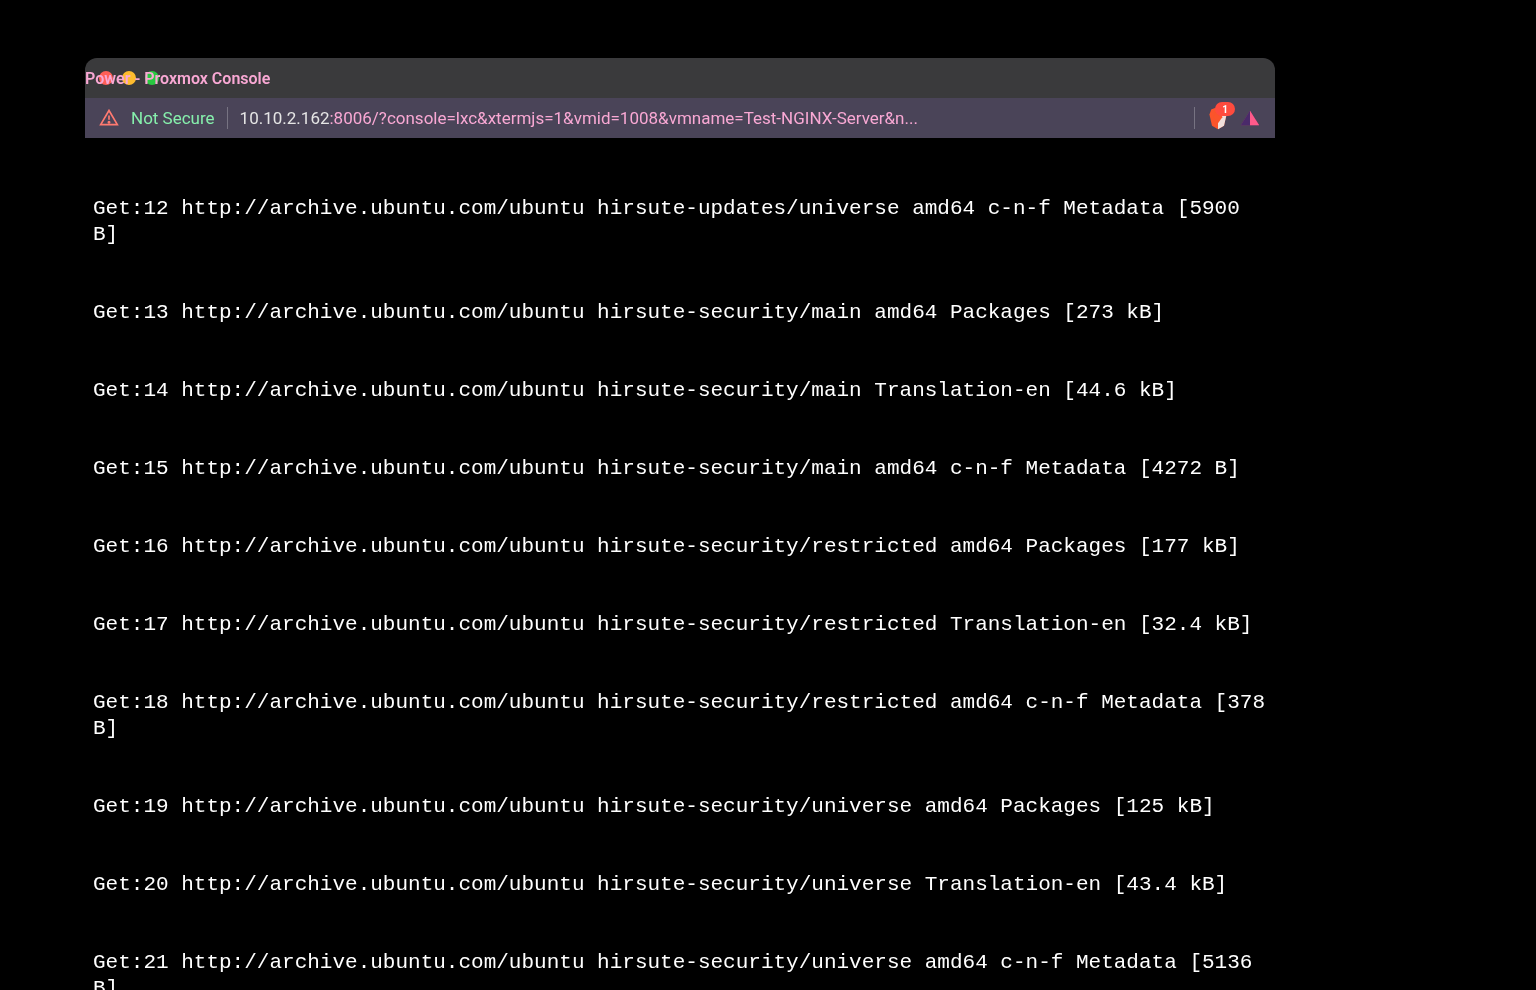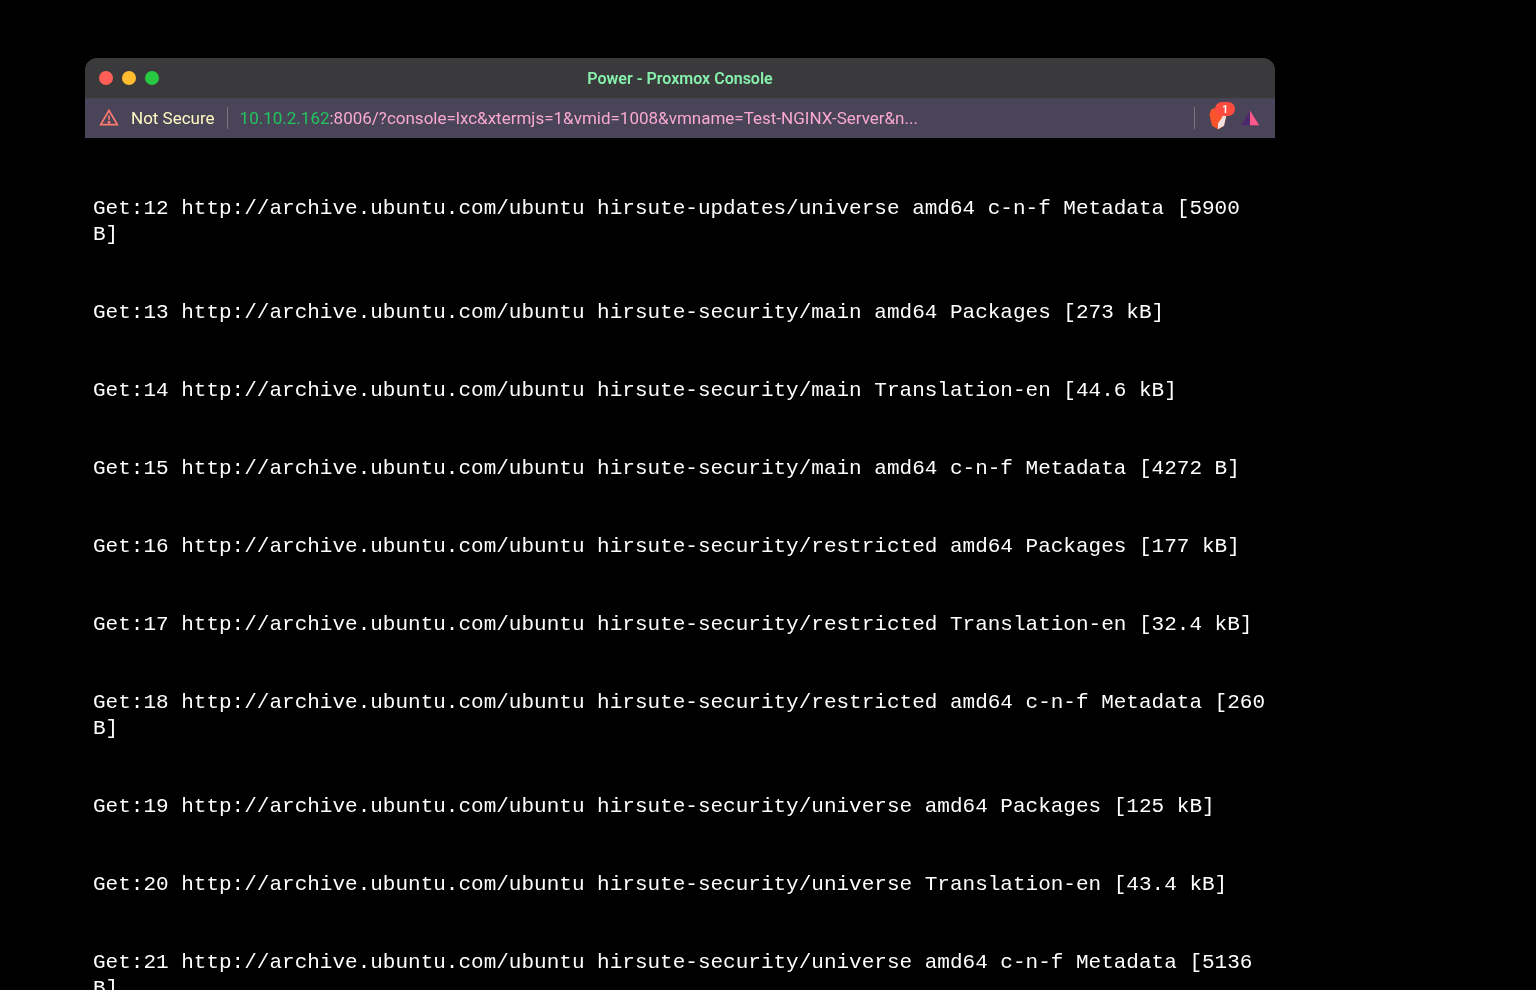--- a/index.html
+++ b/index.html
@@ -38,22 +38,21 @@
     width: 14px;
     height: 14px;
     border-radius: 50%;
   }
   .tl-close { background: #ff5f57; }
   .tl-min   { background: #febc2e; }
   .tl-max   { background: #28c840; }
   .title {
     position: absolute;
     left: 0; right: 0;
-    text-align: center;
-    color: #86efac;
+    color: #f9a8d4;
     font-size: 16px;
     font-weight: 600;
     pointer-events: none;
   }
   .addrbar {
     height: 40px;
     background: #4a4458;
     display: flex;
     align-items: center;
     padding: 0 14px;
@@ -63,36 +62,36 @@
   }
   .warn-icon {
     display: inline-flex;
     align-items: center;
     justify-content: center;
     width: 20px;
     height: 20px;
     color: #ff7a70;
   }
   .not-secure {
-    color: #fef9c3;
+    color: #86efac;
     font-weight: 400;
   }
   .divider {
     width: 1px;
     height: 22px;
     background: rgba(255,255,255,0.25);
   }
   .url {
     flex: 1;
     white-space: nowrap;
     overflow: hidden;
     text-overflow: ellipsis;
     color: #e6e6ea;
   }
-  .url .host { color: #22c55e; }
+  .url .host { color: #e5e5e5; }
   .url .rest { color: #f9a8d4; }
   .ext-icons {
     display: flex;
     align-items: center;
     gap: 10px;
   }
   .brave-icon {
     width: 22px;
     height: 24px;
     position: relative;
@@ -179,21 +178,21 @@
     </div>
   </div>
 
   <div class="terminal">
     <span class="term-line">Get:12 http://archive.ubuntu.com/ubuntu hirsute-updates/universe amd64 c-n-f Metadata [5900 B]</span>
     <span class="term-line">Get:13 http://archive.ubuntu.com/ubuntu hirsute-security/main amd64 Packages [273 kB]</span>
     <span class="term-line">Get:14 http://archive.ubuntu.com/ubuntu hirsute-security/main Translation-en [44.6 kB]</span>
     <span class="term-line">Get:15 http://archive.ubuntu.com/ubuntu hirsute-security/main amd64 c-n-f Metadata [4272 B]</span>
     <span class="term-line">Get:16 http://archive.ubuntu.com/ubuntu hirsute-security/restricted amd64 Packages [177 kB]</span>
     <span class="term-line">Get:17 http://archive.ubuntu.com/ubuntu hirsute-security/restricted Translation-en [32.4 kB]</span>
-    <span class="term-line">Get:18 http://archive.ubuntu.com/ubuntu hirsute-security/restricted amd64 c-n-f Metadata [260 B]</span>
+    <span class="term-line">Get:18 http://archive.ubuntu.com/ubuntu hirsute-security/restricted amd64 c-n-f Metadata [378 B]</span>
     <span class="term-line">Get:19 http://archive.ubuntu.com/ubuntu hirsute-security/universe amd64 Packages [125 kB]</span>
     <span class="term-line">Get:20 http://archive.ubuntu.com/ubuntu hirsute-security/universe Translation-en [43.4 kB]</span>
     <span class="term-line">Get:21 http://archive.ubuntu.com/ubuntu hirsute-security/universe amd64 c-n-f Metadata [5136 B]</span>
     
     
     
     
     
     
   </div>

